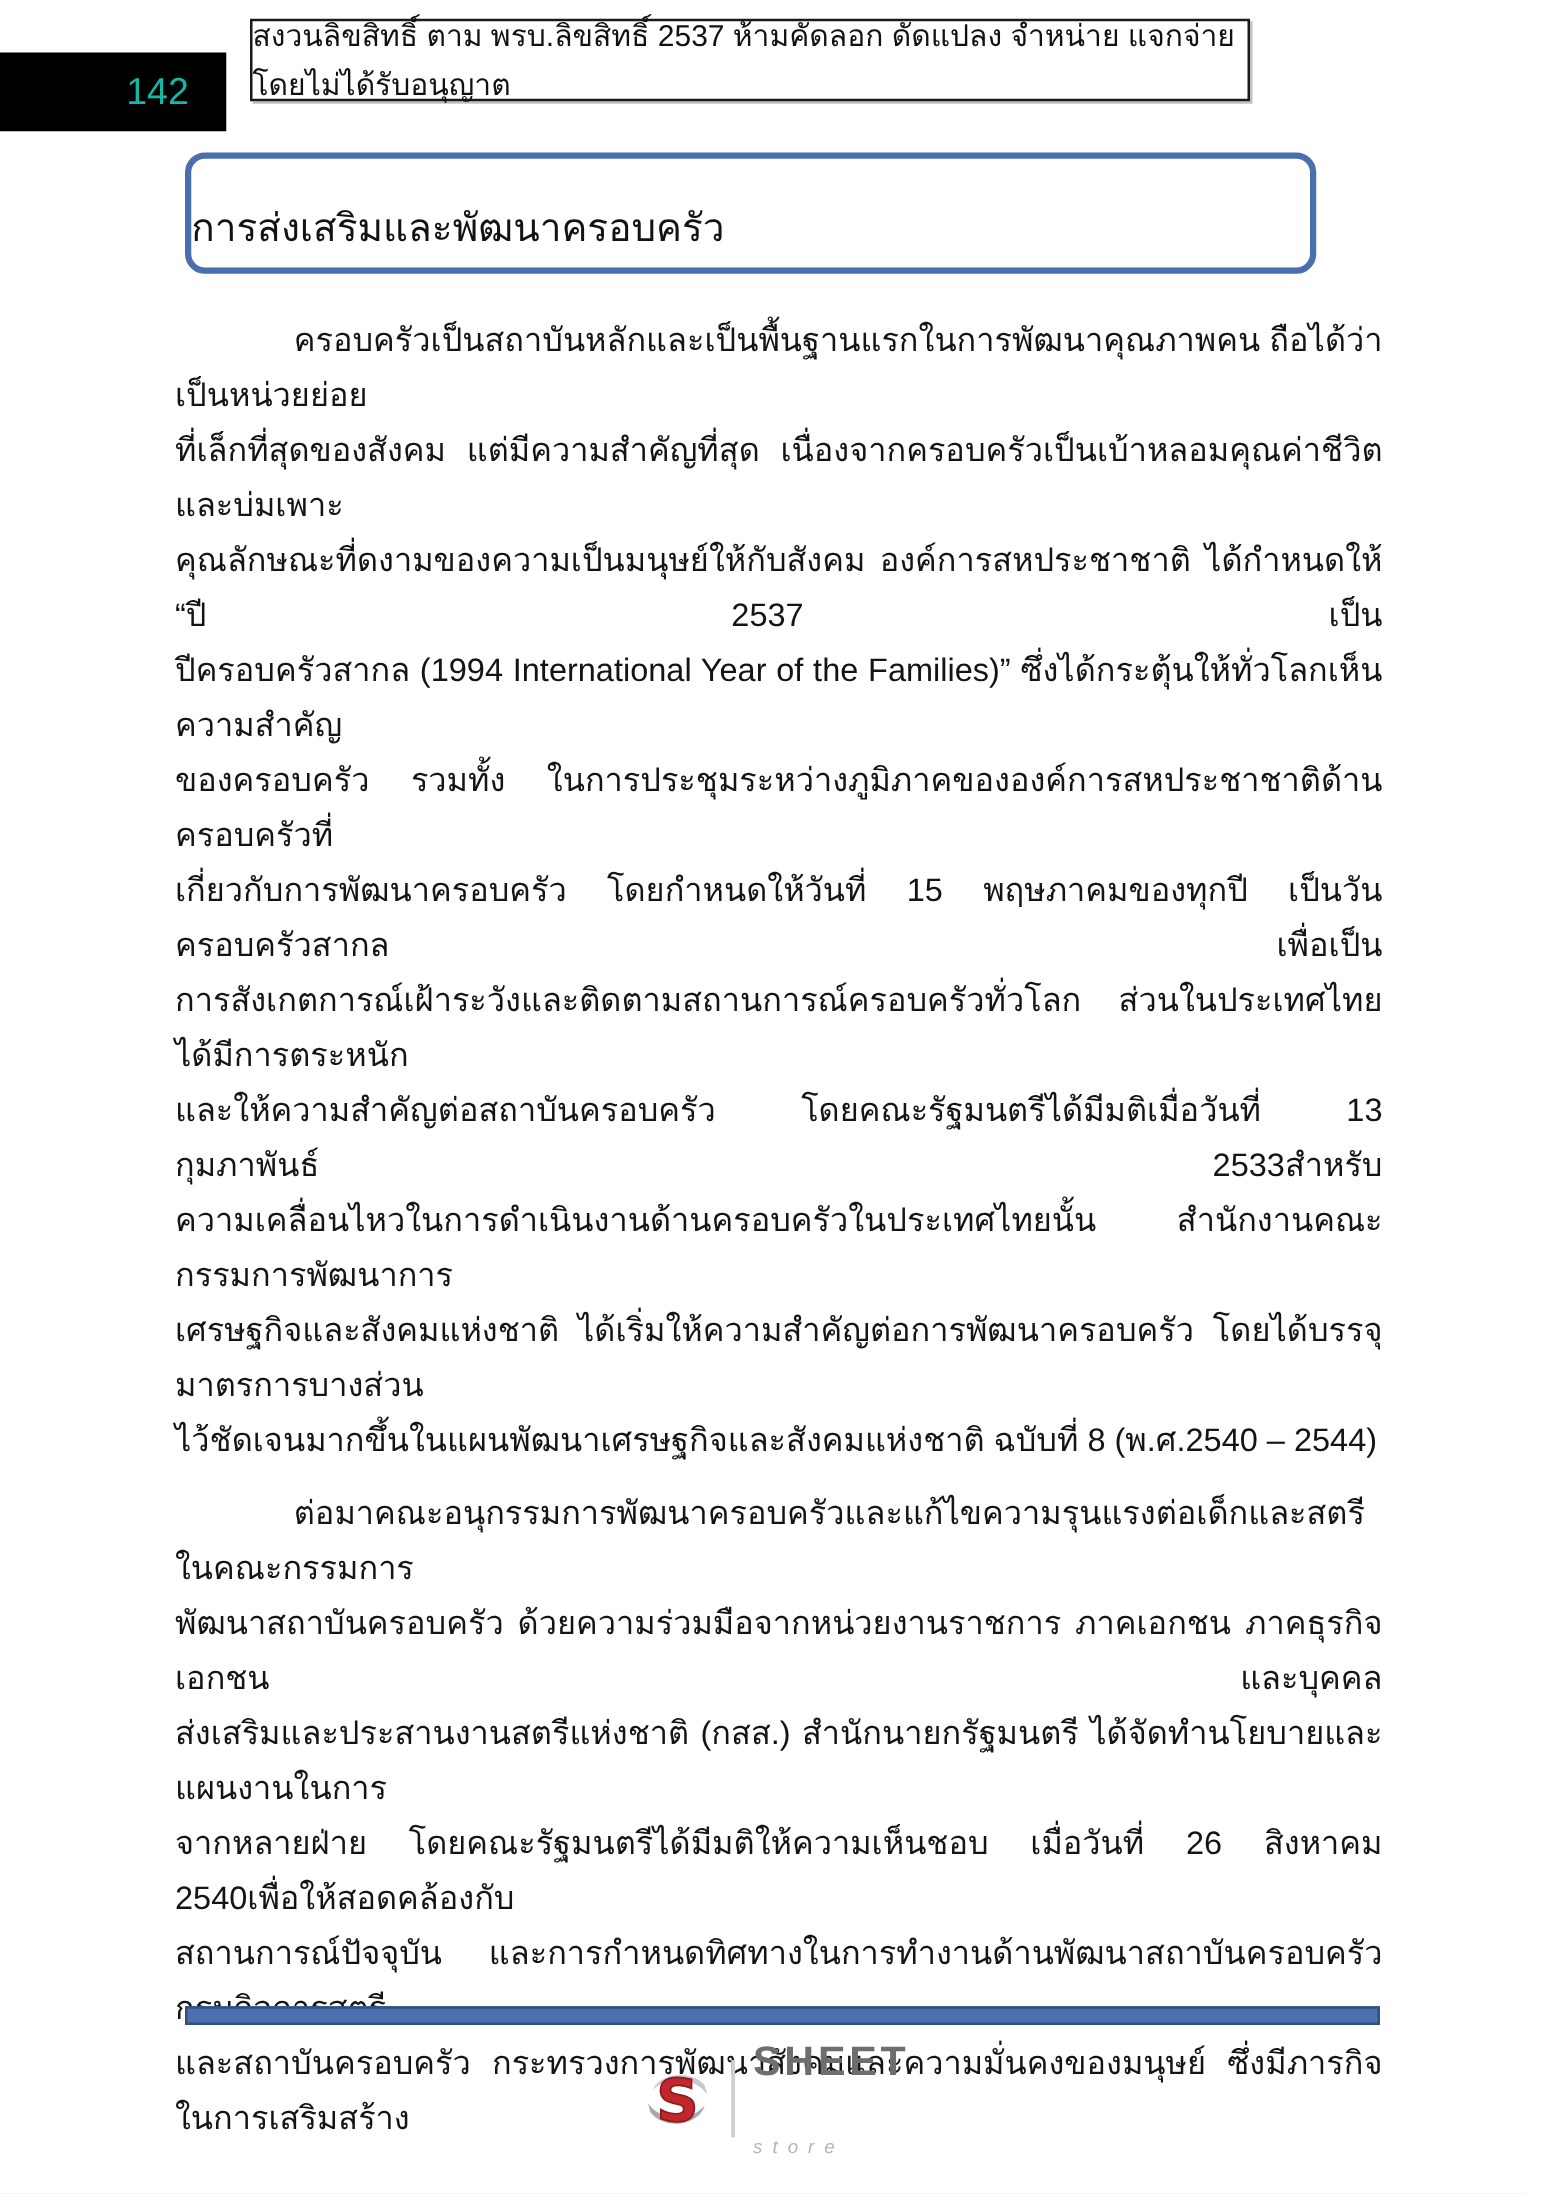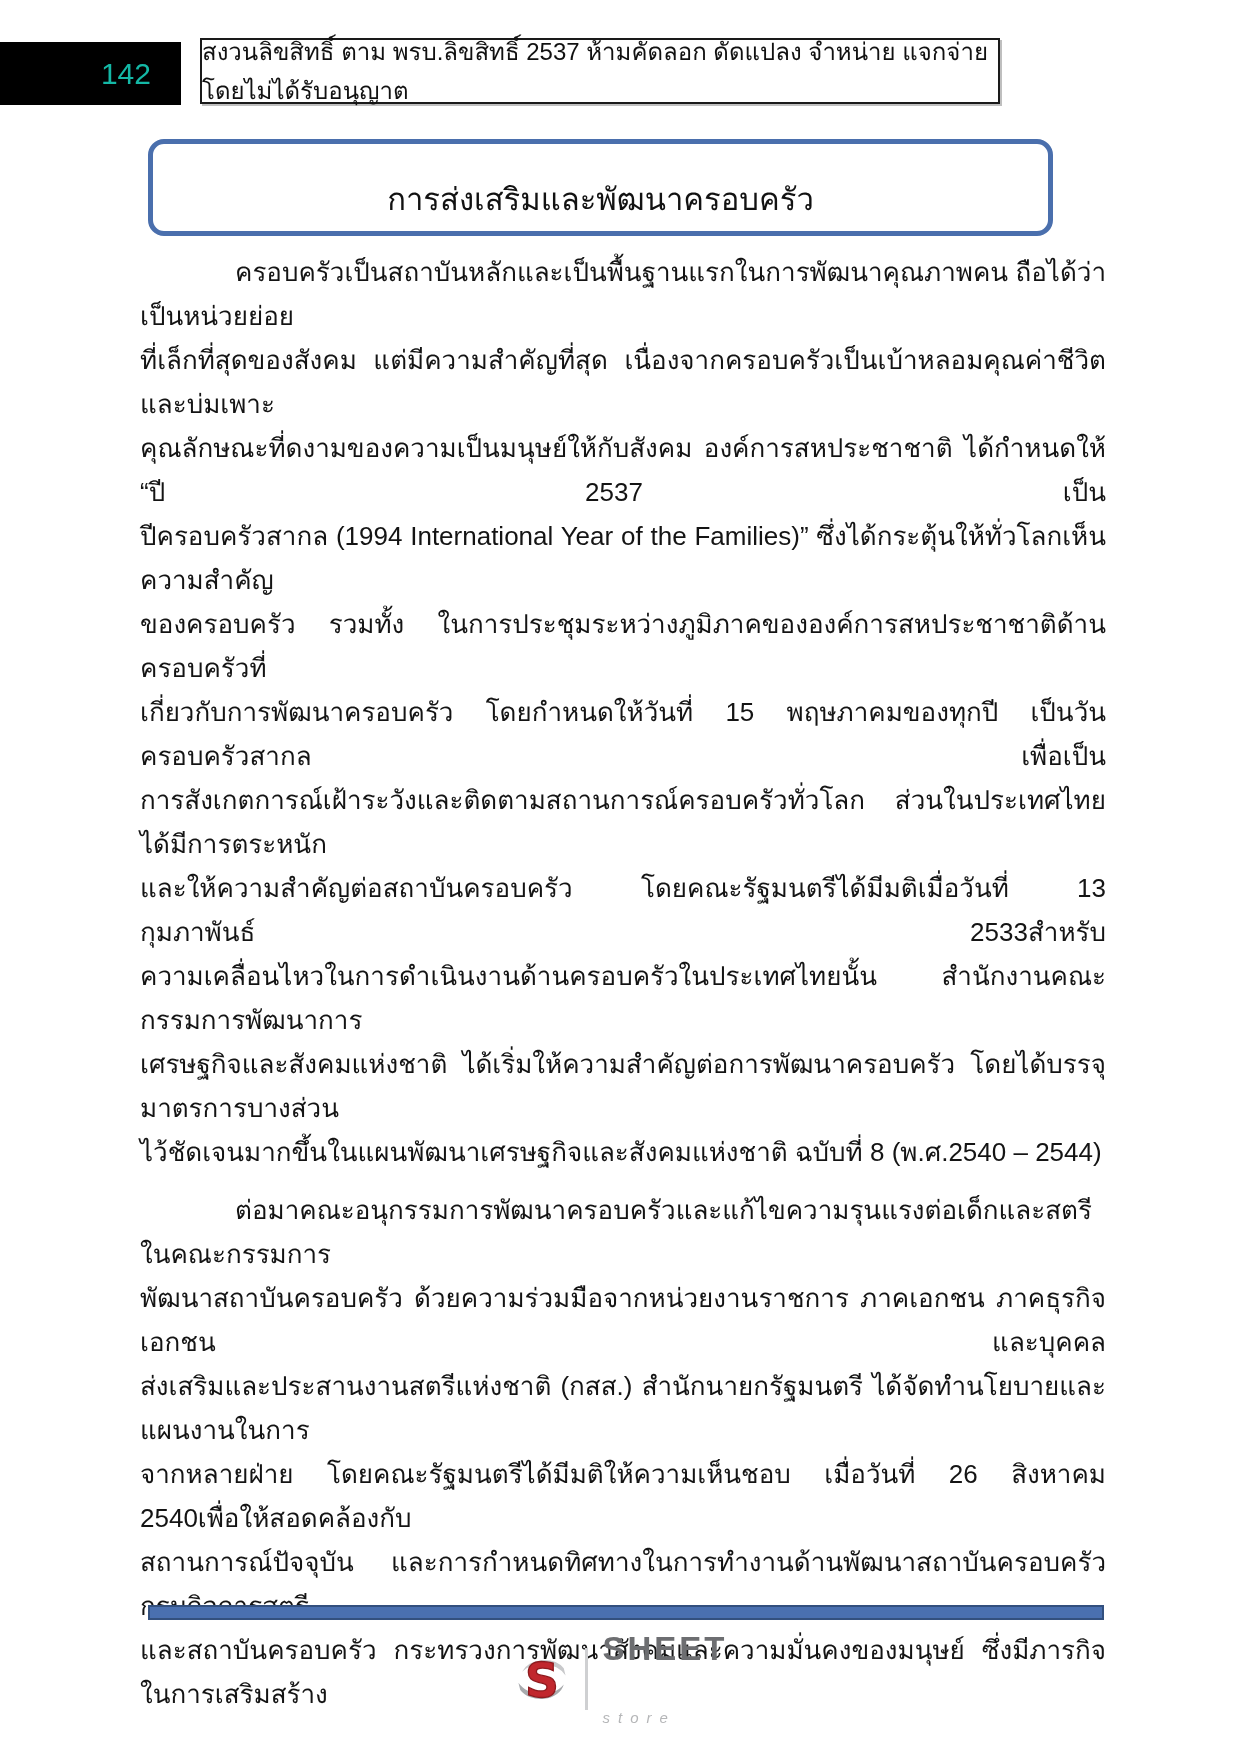--- a/index.html
+++ b/index.html
@@ -12,33 +12,33 @@
     overflow:hidden;
   }
   .page-number-box{
     position:absolute;left:0;top:42px;width:181px;height:63px;
     background:#000000;color:#14b8a6;
     display:flex;align-items:center;justify-content:flex-end;
     padding-right:30px;box-sizing:border-box;
     font-size:30px;
   }
   .copyright-box{
-    position:absolute;left:200px;top:38px;width:800px;height:66px;
+    position:absolute;left:200px;top:15px;width:800px;height:66px;
     border:2px solid #1a1a1a;background:#ffffff;
     display:flex;align-items:center;justify-content:center;
     font-size:24px;color:#111111;
     box-sizing:border-box;
     box-shadow:2px 2px 0 rgba(0,0,0,0.25);
   }
   .title-box{
     position:absolute;left:148px;top:122px;width:905px;height:97px;
     border:5px solid #4a6fad;border-radius:16px;background:#ffffff;
-    display:flex;align-items:center;justify-content:center;
+    display:flex;align-items:center;
     padding-top:22px;box-sizing:border-box;
-    font-size:31px;color:#121212;margin-top:17px;
+    font-size:31px;color:#121212;
   }
   .body-text{
     position:absolute;left:140px;top:250px;width:966px;
     font-size:26px;line-height:44px;color:#141414;
   }
   .paragraph{margin:0 0 14px 0;}
   .line{
     text-align:justify;
     text-align-last:justify;
     white-space:normal;

